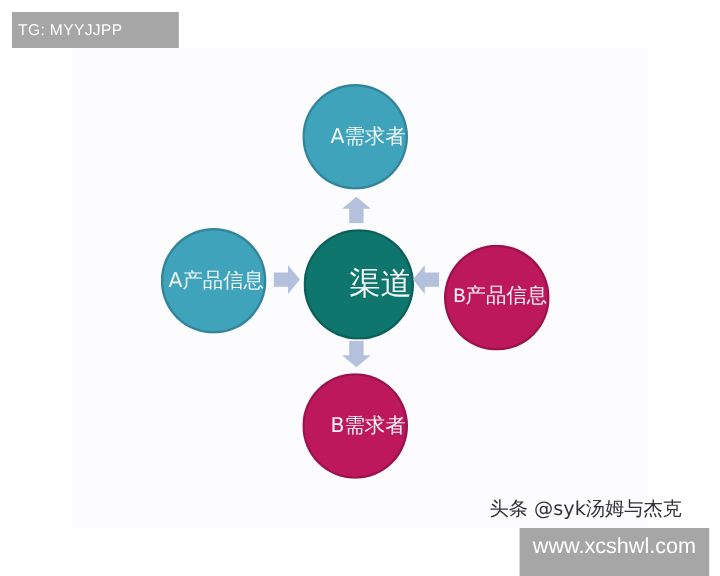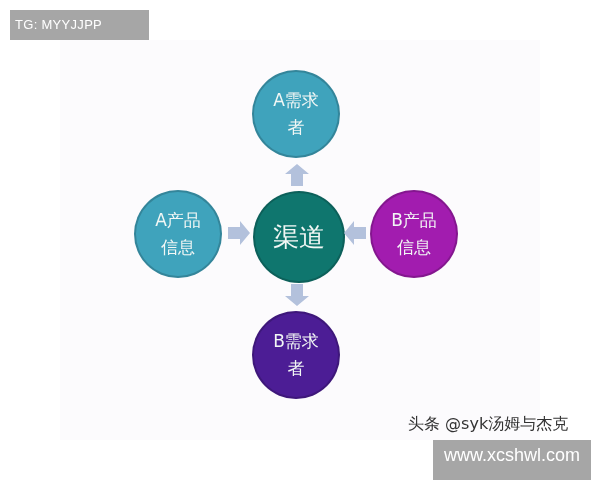--- a/index.html
+++ b/index.html
@@ -14,21 +14,21 @@
     }
     .tg-badge {
       position: absolute; left: 10px; top: 10px; width: 139px; height: 30px;
       background: #a6a6a6; color: #ffffff;
       font-family: "Liberation Sans", sans-serif; font-size: 13px;
       line-height: 30px; padding-left: 5px; box-sizing: border-box; letter-spacing: 0.3px;
     }
     .node {
       position: absolute; width: 88px; height: 88px; border-radius: 50%;
       box-sizing: border-box; border: 2px solid rgba(0,0,0,0.18);
-      display: flex; flex-direction: column; align-items: center; justify-content: center;
+      display: flex; flex-direction: row; align-items: center; justify-content: flex-end;
       color: #f2f7f5; font-size: 17px; line-height: 27px; text-align: center;
     }
     .node .line { display: block; white-space: nowrap; }
     .node.center { width: 92px; height: 92px; font-size: 26px; }
     .arrow { position: absolute; }
     .watermark-caption {
       position: absolute; left: 408px; top: 414px;
       font-size: 16px; color: #333333; white-space: nowrap;
     }
     .site-badge {
@@ -52,26 +52,26 @@
 
 <div class="node" style="left:134px; top:190px; background:#3fa3bc;">
   <span class="line">A产品</span>
   <span class="line">信息</span>
 </div>
 
 <div class="node center" style="left:253px; top:191px; background:#0f766e;">
   <span class="line">渠道</span>
 </div>
 
-<div class="node" style="left:370px; top:190px; background:#a21caf;">
+<div class="node" style="left:370px; top:204px; background:#be185d;font-family:Liberation Mono, monospace;">
   <span class="line">B产品</span>
   <span class="line">信息</span>
 </div>
 
-<div class="node" style="left:252px; top:311px; background:#4c1d95;">
+<div class="node" style="left:252px; top:311px; background:#be185d;">
   <span class="line">B需求</span>
   <span class="line">者</span>
 </div>
 
 <svg class="arrow" style="left:285px; top:164px;" width="24" height="22" viewBox="0 0 24 22">
   <polygon points="12,0 24,10 18,10 18,22 6,22 6,10 0,10" fill="#b3c1dc"></polygon>
 </svg>
 
 <svg class="arrow" style="left:285px; top:284px;" width="24" height="22" viewBox="0 0 24 22">
   <polygon points="6,0 18,0 18,12 24,12 12,22 0,12 6,12" fill="#b3c1dc"></polygon>

